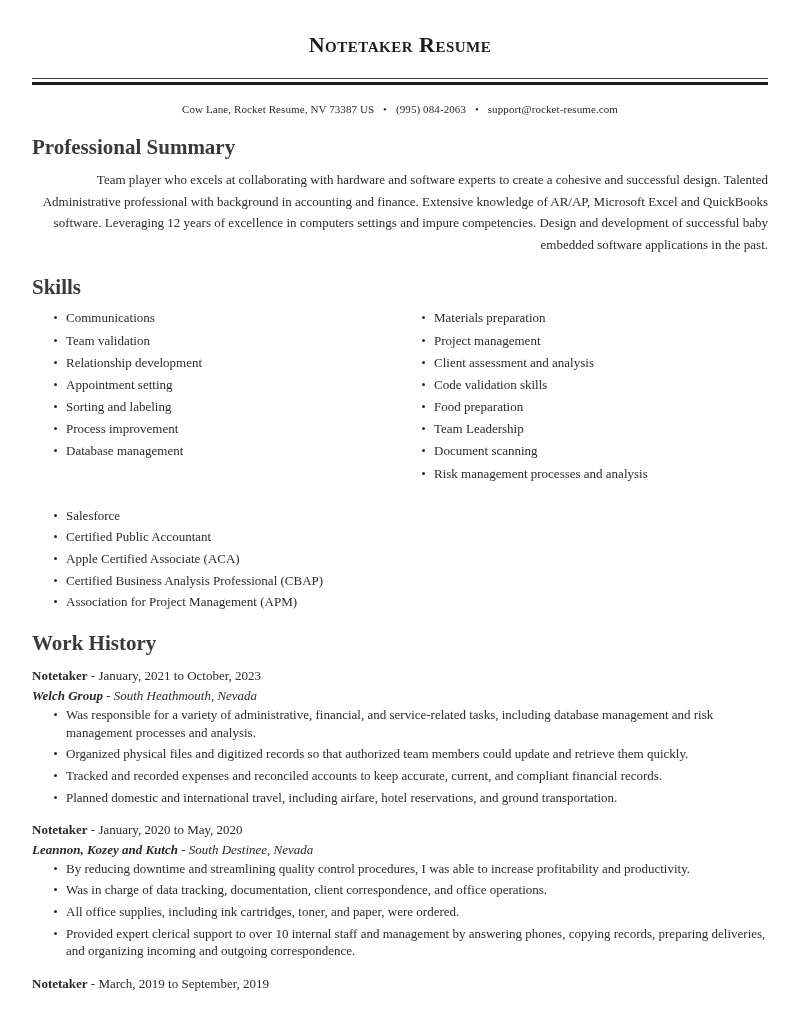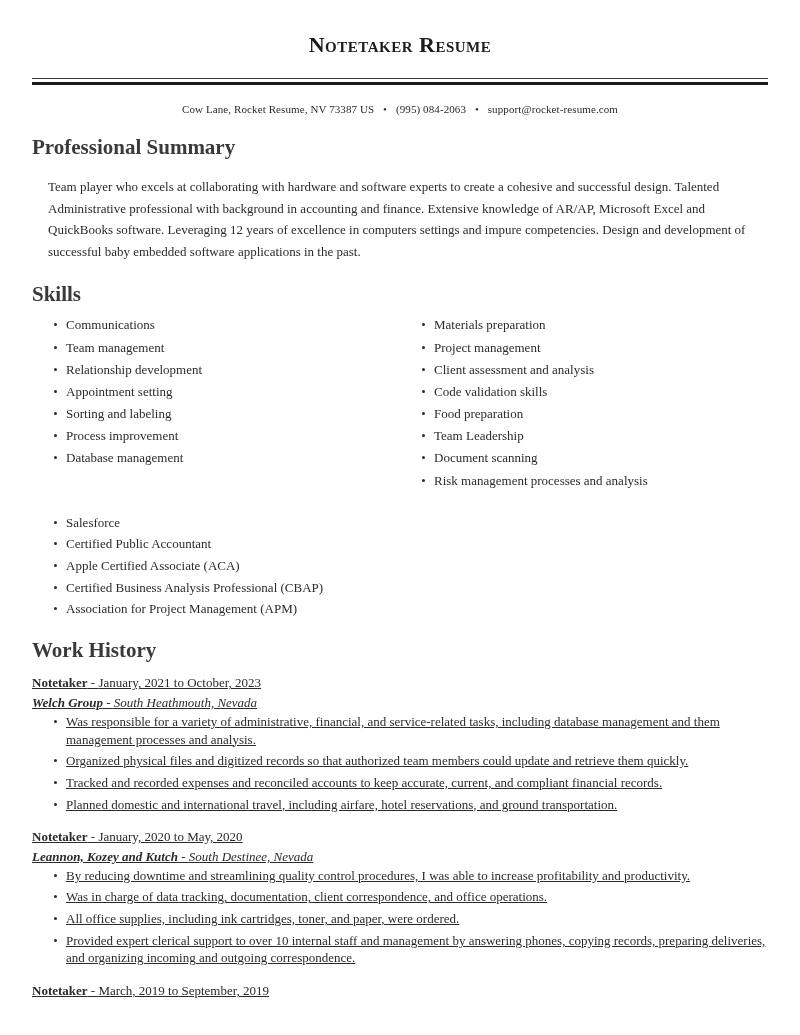--- a/index.html
+++ b/index.html
@@ -67,22 +67,22 @@
     font-weight: bold;
     font-size: 21px;
     color: #3a3a3a;
     margin: 0 0 9px 0;
     line-height: 1.2;
   }
   .summary-text {
     font-size: 13px;
     line-height: 1.65;
     color: #2b2b2b;
-    margin: 16px;
-    text-align: left;
+    margin: 0;
+    text-align: right;
   }
   
   ul.bullets {
     margin: 0;
     padding: 0 0 0 22px;
     list-style: none;
   }
   ul.bullets > li {
     position: relative;
     font-size: 13px;
@@ -108,21 +108,20 @@
   .skills-col {
     width: 50%;
     box-sizing: border-box;
   }
   .skills-col ul.bullets > li {
     margin-bottom: 4.5px;
   }
   
   .job {
     margin-top: 14px;
-    text-decoration: underline;
   }
   .job:first-of-type {
     margin-top: 10px;
   }
   .job-line {
     font-size: 13px;
     line-height: 1.52;
     color: #2b2b2b;
   }
   .job-title {
@@ -175,21 +174,21 @@
     <h2 class="section-title">Professional Summary</h2>
     <p class="summary-text">Team player who excels at collaborating with hardware and software experts to create a cohesive and successful design. Talented Administrative professional with background in accounting and finance. Extensive knowledge of AR/AP, Microsoft Excel and QuickBooks software. Leveraging 12 years of excellence in computers settings and impure competencies. Design and development of successful baby embedded software applications in the past.</p>
   </div>
 
   <div class="section">
     <h2 class="section-title">Skills</h2>
     <div class="skills-cols">
       <div class="skills-col">
         <ul class="bullets">
           <li>Communications</li>
-          <li>Team management</li>
+          <li>Team validation</li>
           <li>Relationship development</li>
           <li>Appointment setting</li>
           <li>Sorting and labeling</li>
           <li>Process improvement</li>
           <li>Database management</li>
         </ul>
       </div>
       <div class="skills-col">
         <ul class="bullets">
           <li>Materials preparation</li>
@@ -219,21 +218,21 @@
     <h2 class="section-title">Work History</h2>
 
     <div class="job">
       <div class="job-line">
         <span class="job-title">Notetaker</span><span class="dash"> - </span><span class="job-dates">January, 2021 to October, 2023</span>
       </div>
       <div class="job-line">
         <span class="job-company">Welch Group</span><span class="dash"> - </span><span class="job-location">South Heathmouth, Nevada</span>
       </div>
       <ul class="bullets job-bullets">
-        <li>Was responsible for a variety of administrative, financial, and service-related tasks, including database management and them management processes and analysis.</li>
+        <li>Was responsible for a variety of administrative, financial, and service-related tasks, including database management and risk management processes and analysis.</li>
         <li>Organized physical files and digitized records so that authorized team members could update and retrieve them quickly.</li>
         <li>Tracked and recorded expenses and reconciled accounts to keep accurate, current, and compliant financial records.</li>
         <li>Planned domestic and international travel, including airfare, hotel reservations, and ground transportation.</li>
       </ul>
     </div>
 
     <div class="job">
       <div class="job-line">
         <span class="job-title">Notetaker</span><span class="dash"> - </span><span class="job-dates">January, 2020 to May, 2020</span>
       </div>

